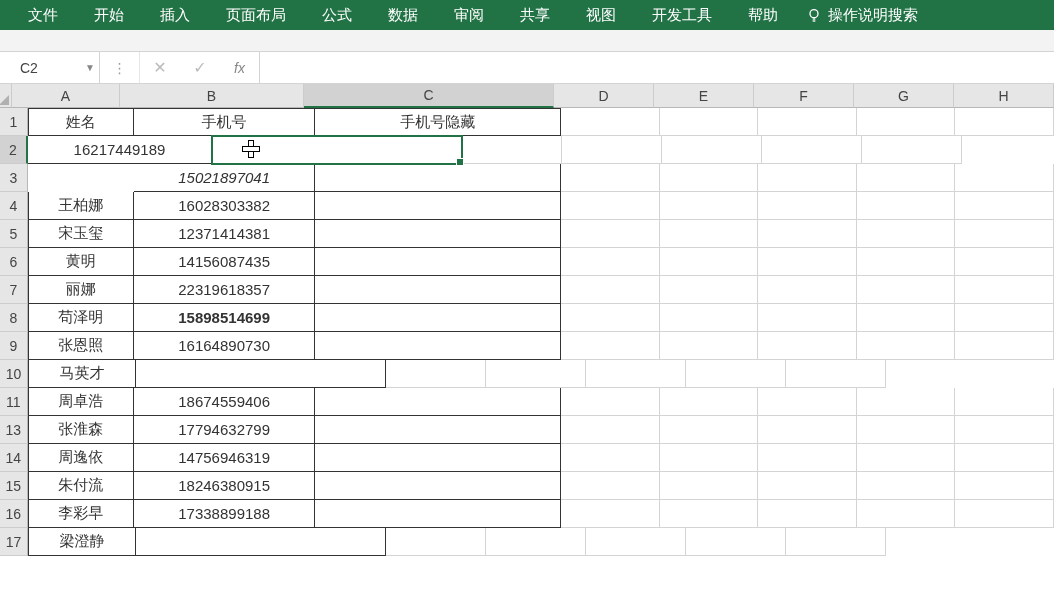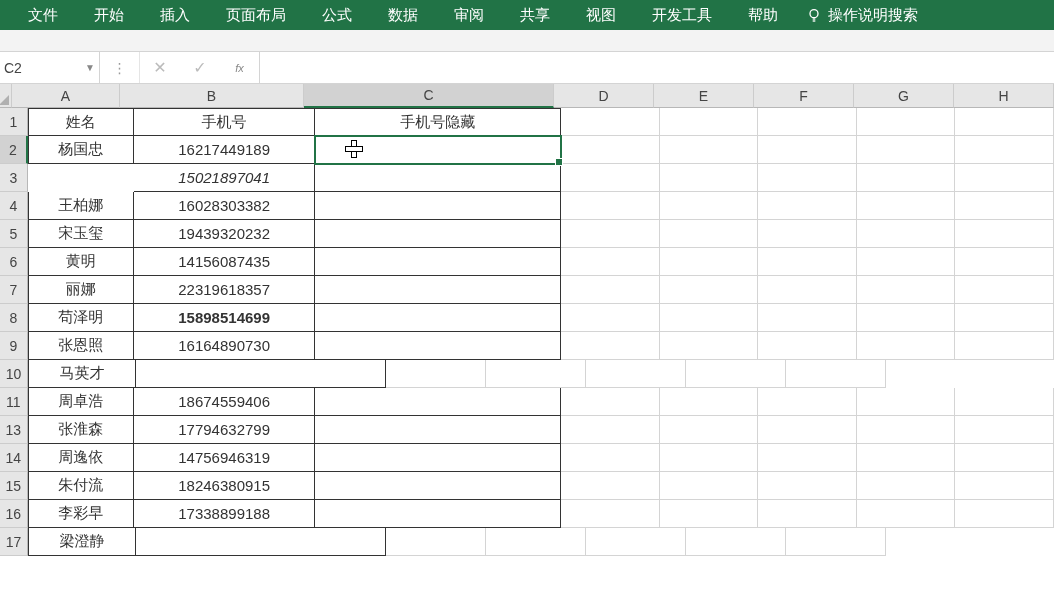--- a/index.html
+++ b/index.html
@@ -48,21 +48,21 @@
       height: 32px;
       border-bottom: 1px solid #d4d4d4;
       background: #fff;
     }
     .name-box {
       width: 100px;
       height: 100%;
       border-right: 1px solid #d4d4d4;
       display: flex;
       align-items: center;
-      padding-left: 4px;
+      padding-left: 20px;
       position: relative;
       font-size: 14px;
       color: #444;
     }
     .name-box-dropdown {
       position: absolute;
       right: 4px;
       color: #888;
       font-size: 10px;
     }
@@ -87,21 +87,21 @@
       cursor: pointer;
     }
     .fx-label {
       width: 40px;
       height: 100%;
       display: flex;
       align-items: center;
       justify-content: center;
       color: #888;
       font-style: italic;
-      font-size: 11px;
+      font-size: 14px;
       border-right: 1px solid #d4d4d4;
     }
     .formula-input {
       flex: 1;
       height: 100%;
       border: none;
       outline: none;
       padding-left: 8px;
       font-size: 14px;
     }
@@ -292,21 +292,20 @@
         <div class="cell bordered bordered-top" style="width: 184px;">手机号</div>
         <div class="cell bordered bordered-top" style="width: 250px;">手机号隐藏</div>
         <div class="cell" style="width: 100px;"></div>
         <div class="cell" style="width: 100px;"></div>
         <div class="cell" style="width: 100px;"></div>
         <div class="cell" style="width: 100px;"></div>
         <div class="cell" style="width: 100px;"></div>
       </div>
       <div class="grid-row">
         <div class="row-header selected">2</div>
-        <div class="cell bordered bordered-left" style="width: 108px;">杨国忠</div>
         <div class="cell bordered" style="width: 184px;">16217449189</div>
         <div class="cell bordered selected" style="width: 250px;">
           <div class="cursor-cross" style="left: 30px; top: 4px;"></div>
         </div>
         <div class="cell" style="width: 100px;"></div>
         <div class="cell" style="width: 100px;"></div>
         <div class="cell" style="width: 100px;"></div>
         <div class="cell" style="width: 100px;"></div>
         <div class="cell" style="width: 100px;"></div>
       </div>
@@ -328,21 +327,21 @@
         <div class="cell bordered" style="width: 250px;"></div>
         <div class="cell" style="width: 100px;"></div>
         <div class="cell" style="width: 100px;"></div>
         <div class="cell" style="width: 100px;"></div>
         <div class="cell" style="width: 100px;"></div>
         <div class="cell" style="width: 100px;"></div>
       </div>
       <div class="grid-row">
         <div class="row-header">5</div>
         <div class="cell bordered bordered-left" style="width: 108px;">宋玉玺</div>
-        <div class="cell bordered" style="width: 184px;">19439320232</div>
+        <div class="cell bordered" style="width: 184px;">12371414381</div>
         <div class="cell bordered" style="width: 250px;"></div>
         <div class="cell" style="width: 100px;"></div>
         <div class="cell" style="width: 100px;"></div>
         <div class="cell" style="width: 100px;"></div>
         <div class="cell" style="width: 100px;"></div>
         <div class="cell" style="width: 100px;"></div>
       </div>
       <div class="grid-row">
         <div class="row-header">6</div>
         <div class="cell bordered bordered-left" style="width: 108px;">黄明</div>

